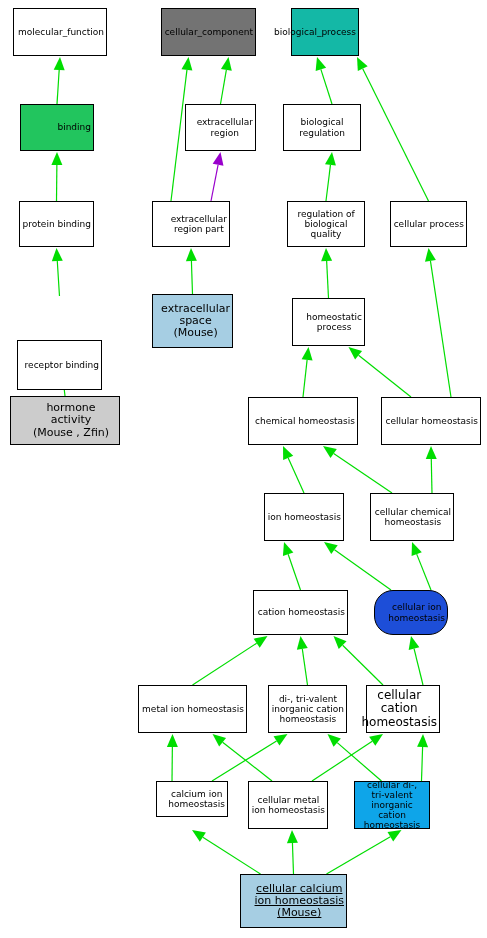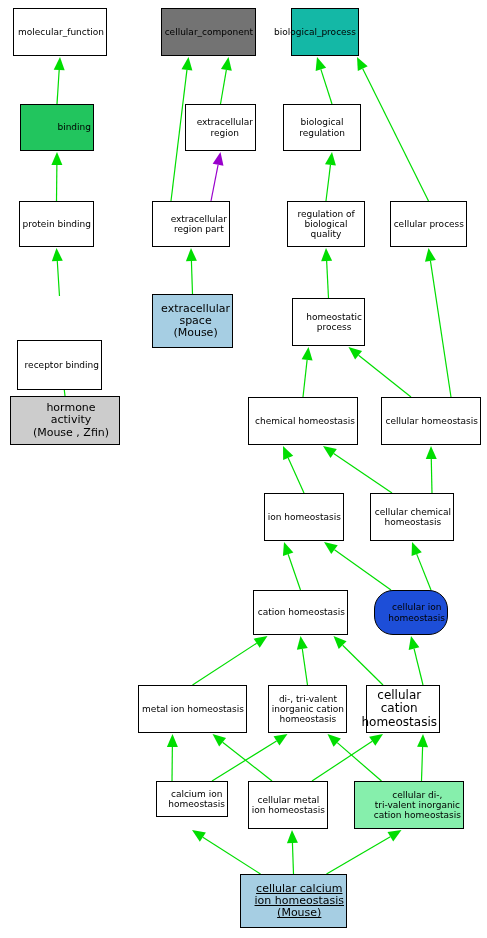--- a/index.html
+++ b/index.html
@@ -237,21 +237,21 @@
 homeostasis</span>
       </div>
       <div class="node" style="left: 156px; top: 781px; width: 72px; height: 36px; background: rgb(255, 255, 255); font-size: 9px;">
         <span class="lbl">calcium ion
 homeostasis</span>
       </div>
       <div class="node" style="left: 248px; top: 781px; width: 80px; height: 48px; background: rgb(255, 255, 255); font-size: 9px;">
         <span class="lbl">cellular metal
 ion homeostasis</span>
       </div>
-      <div class="node" style="left: 354px; top: 781px; width: 110px; height: 48px; background: #86efac; font-size: 9px;">
+      <div class="node" style="left: 354px; top: 781px; width: 76px; height: 48px; background: #0ea5e9; font-size: 9px;">
         <span class="lbl">cellular di-,
 tri-valent inorganic
 cation homeostasis</span>
       </div>
       <div class="node" style="left: 240px; top: 874px; width: 107px; height: 54px; background: rgb(166, 206, 227); font-size: 11px; text-decoration: underline;">
         <span class="lbl">cellular calcium
 ion homeostasis
 (Mouse)</span>
       </div>
     </div>

